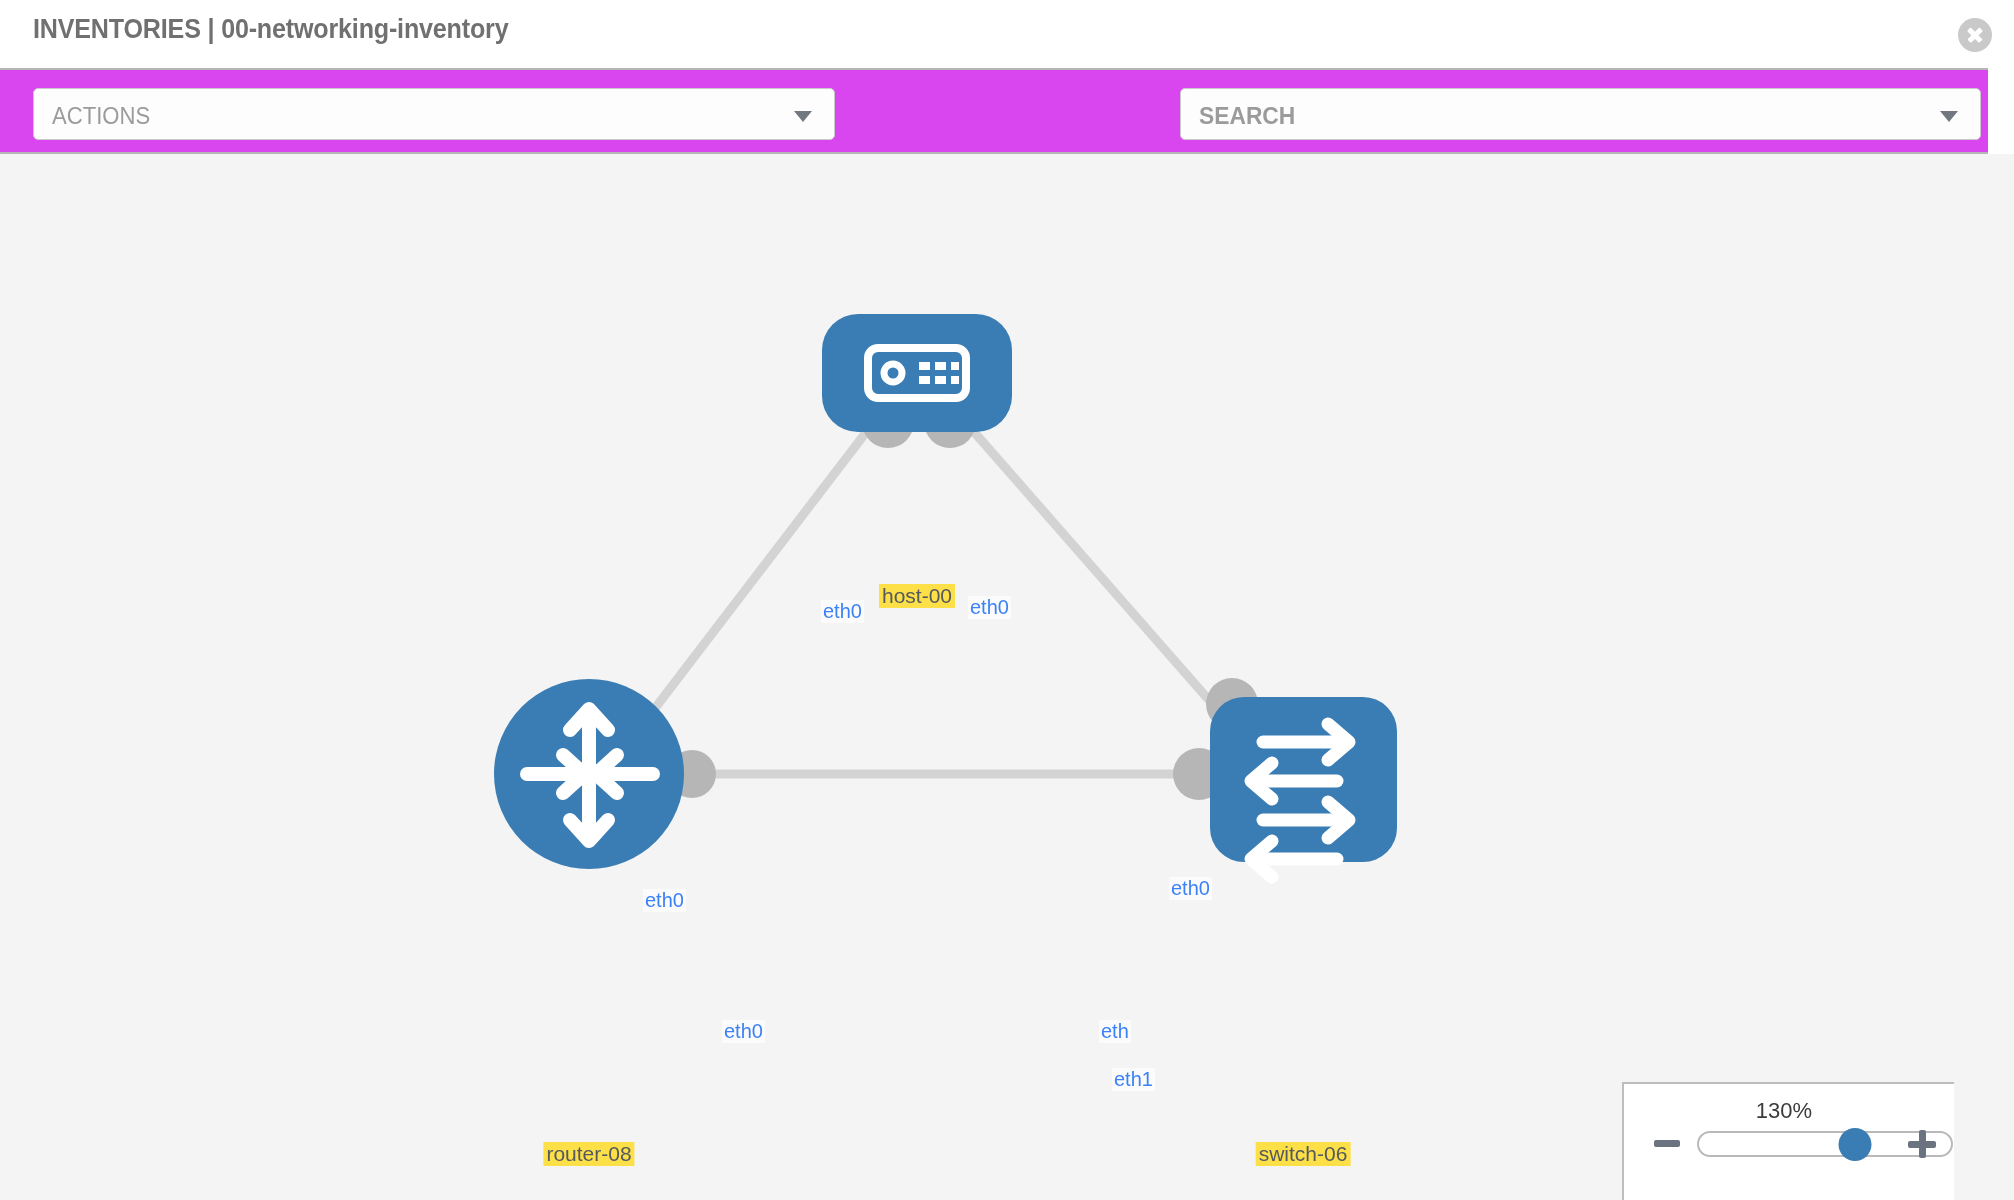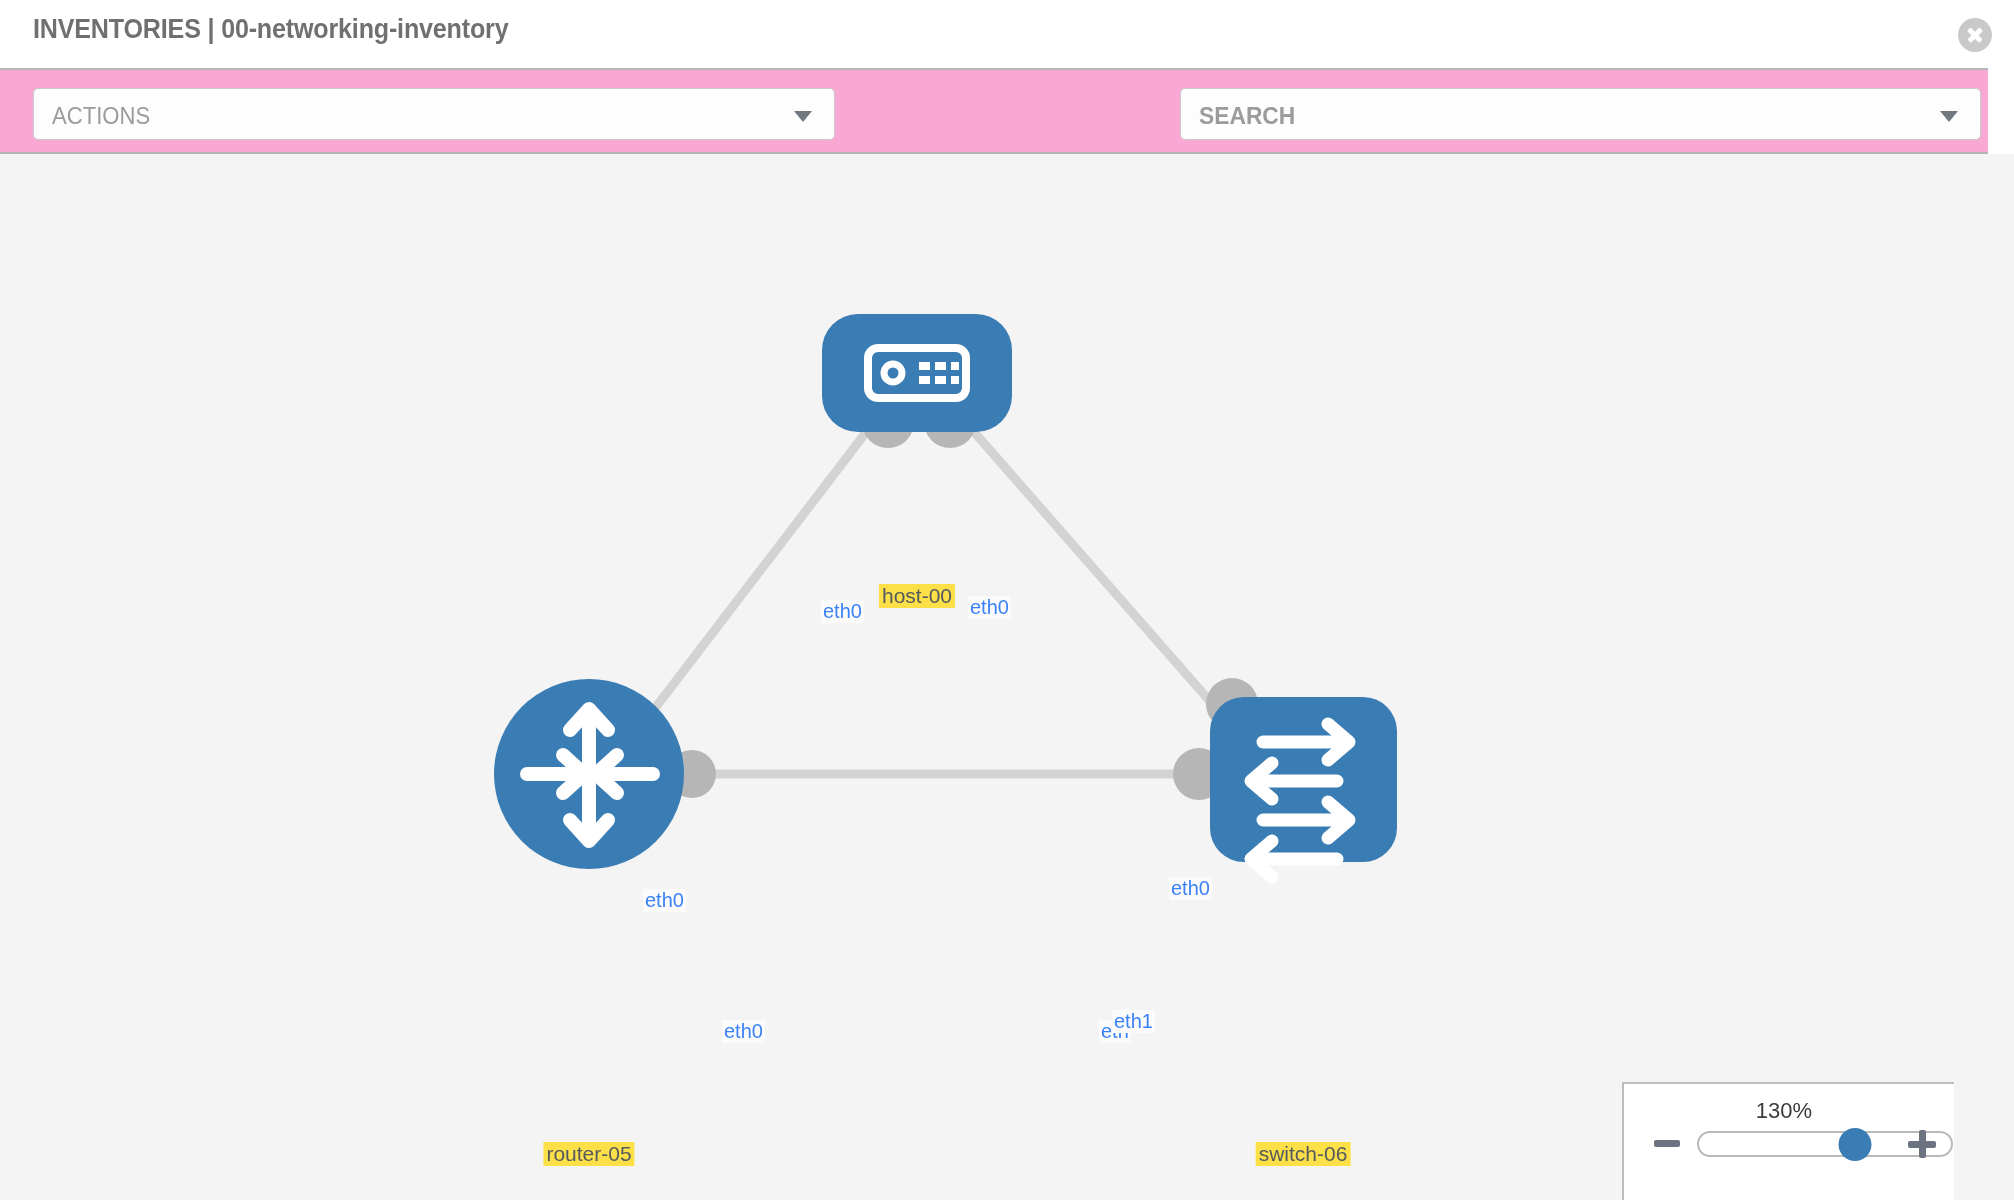--- a/index.html
+++ b/index.html
@@ -63,21 +63,21 @@
   }
   .close-btn::before { transform: translate(-50%,-50%) rotate(45deg); }
   .close-btn::after  { transform: translate(-50%,-50%) rotate(-45deg); }
 
   
   .toolbar {
     position: absolute;
     left: 0; top: 68px;
     width: 1988px;
     height: 86px;
-    background: #f9a8d4;
+    background: #d946ef;
     border-top: 2px solid #b5b5b5;
     border-bottom: 2px solid #b5b5b5;
     box-sizing: border-box;
   }
 
   .actions-select {
     position: absolute;
     left: 33px;
     top: 18px;
     width: 802px;
@@ -339,30 +339,30 @@
           <polyline points="1272,609 1251,627 1272,645"></polyline>
           <line x1="1263" y1="666" x2="1345" y2="666"></line>
           <polyline points="1328,648 1349,666 1328,684"></polyline>
           <line x1="1337" y1="705" x2="1255" y2="705"></line>
           <polyline points="1272,687 1251,705 1272,723"></polyline>
         </g>
       </g>
     </svg>
 
     <div class="node-label" style="left:917px; top:430px;">host-00</div>
-    <div class="node-label" style="left:589px; top:988px;">router-05</div>
+    <div class="node-label" style="left:589px; top:988px;">router-08</div>
     <div class="node-label" style="left:1303px; top:988px;">switch-06</div>
 
     <div class="port-label" style="left:821px; top:446px;">eth0</div>
     <div class="port-label" style="left:968px; top:442px;">eth0</div>
     <div class="port-label" style="left:643px; top:735px;">eth0</div>
     <div class="port-label" style="left:1169px; top:723px;">eth0</div>
     <div class="port-label" style="left:722px; top:866px;">eth0</div>
     <div class="port-label" style="left:1099px; top:866px;">eth</div>
-    <div class="port-label" style="left:1112px; top:856px;">eth1</div>
+    <div class="port-label" style="left:1112px; top:914px;">eth1</div>
   </div>
 
   <div class="zoom-panel">
     <div class="zoom-value">130%</div>
     <div class="zoom-minus"></div>
     <div class="zoom-track">
       <div class="zoom-thumb" id="zoom-thumb" style="left: 62%;"></div>
     </div>
     <div class="zoom-plus"></div>
   </div>

